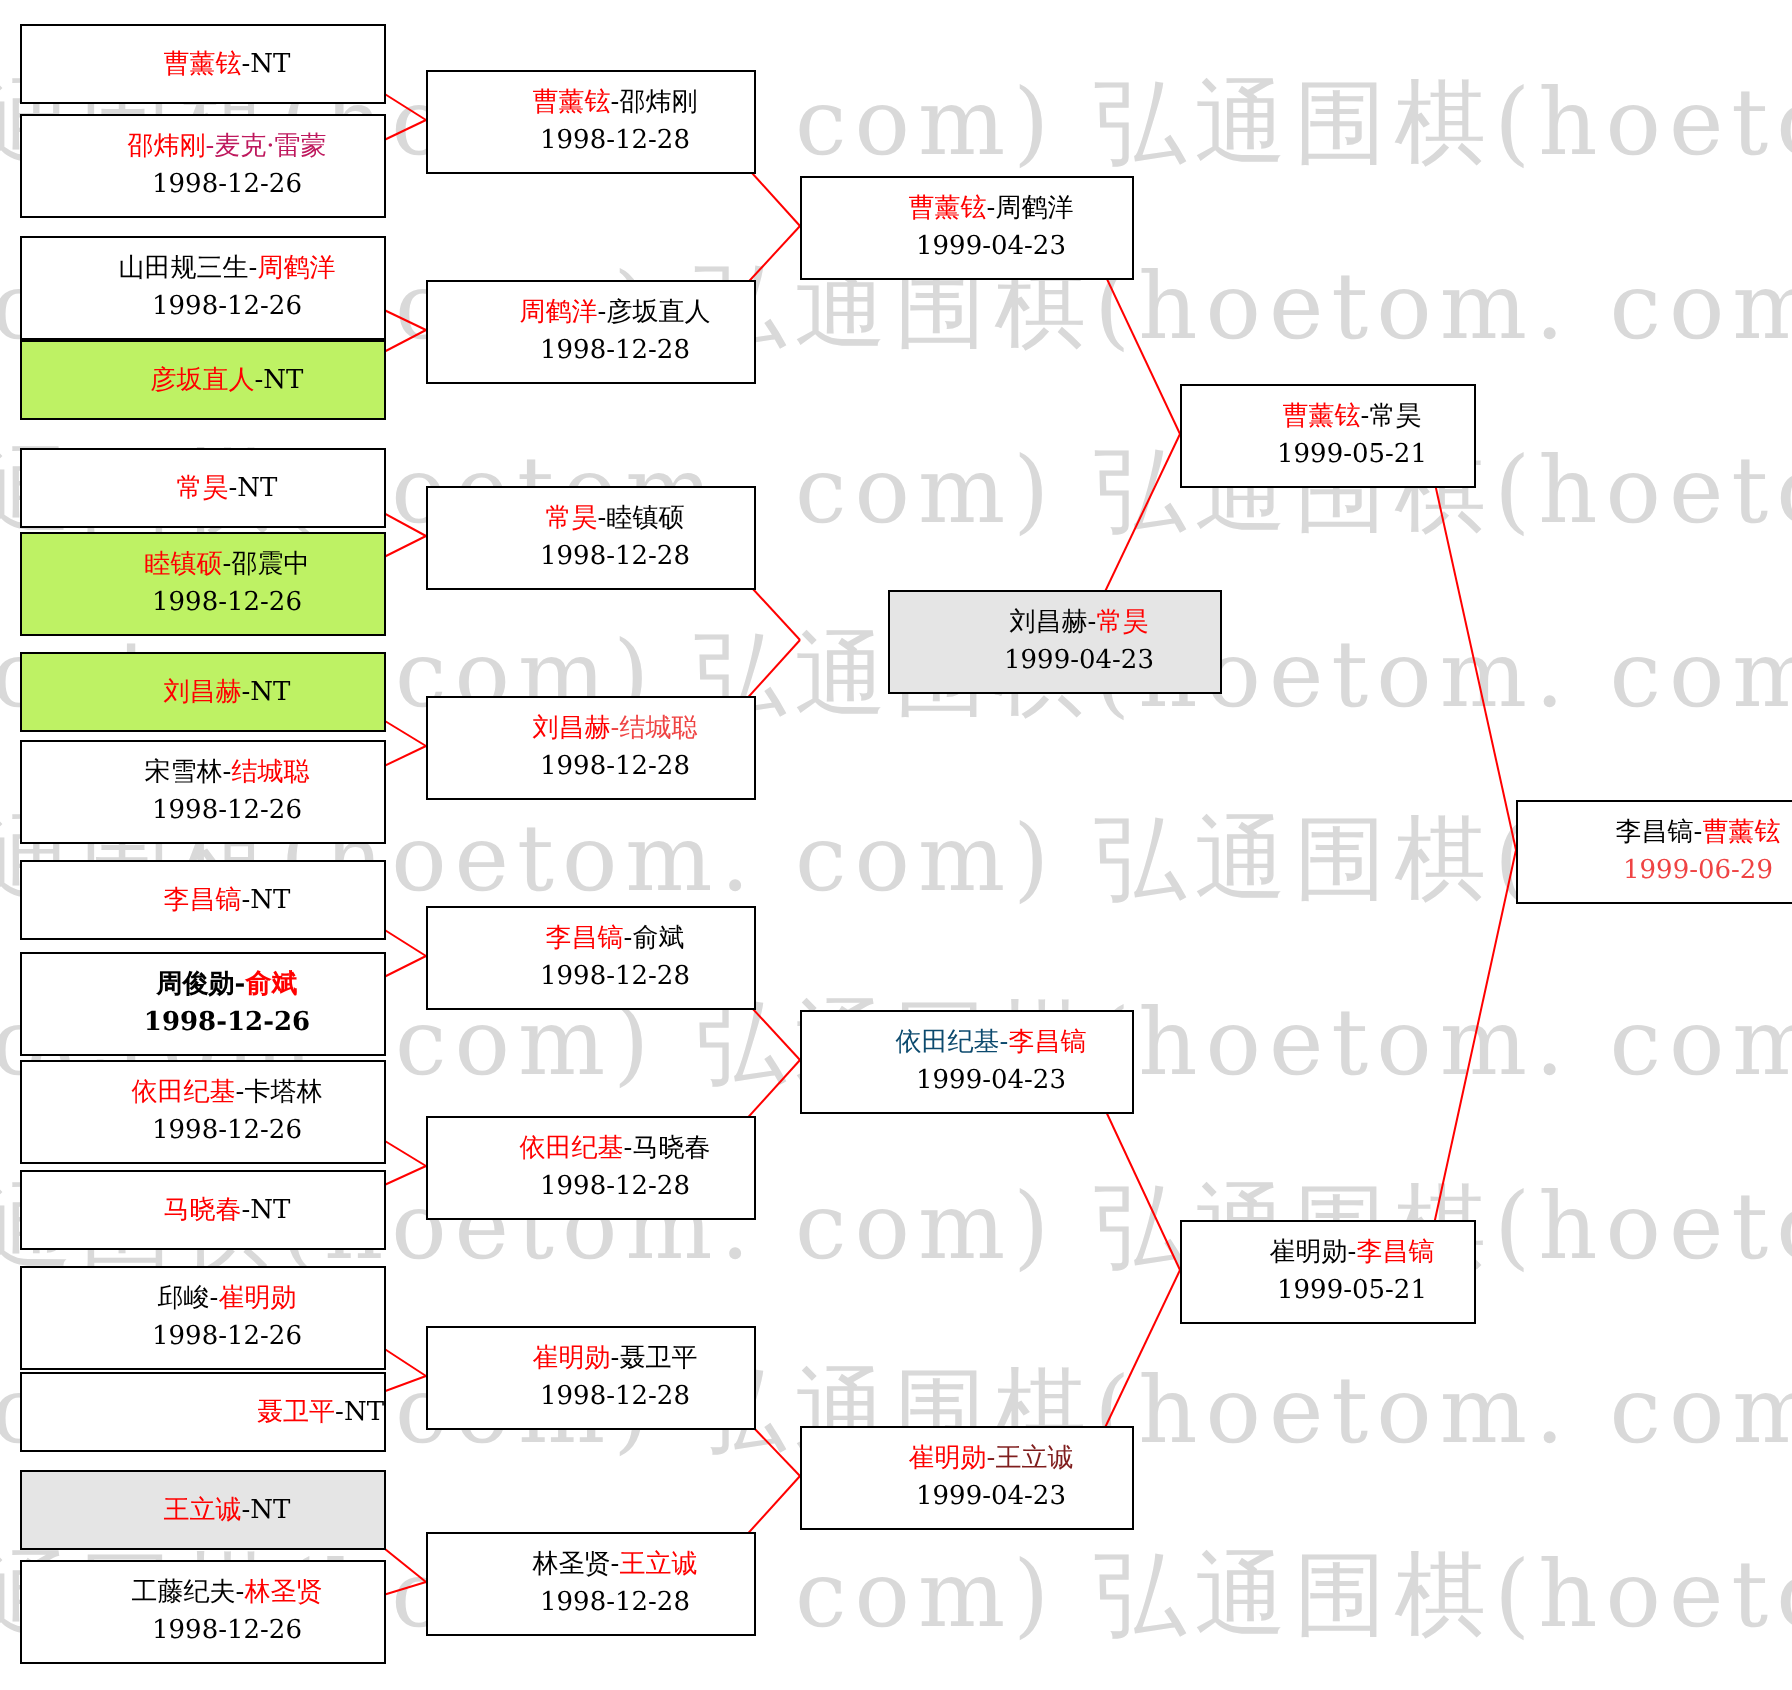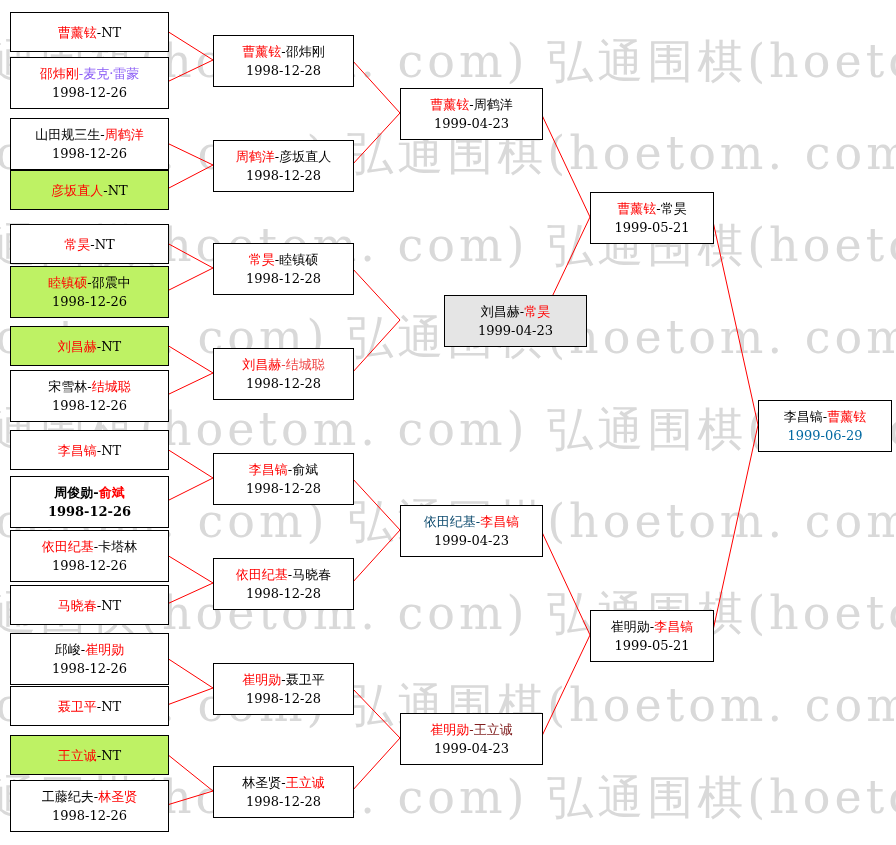--- a/index.html
+++ b/index.html
@@ -40,20 +40,21 @@
     position: absolute;
     z-index: 2;
     display: flex;
     flex-direction: column;
     align-items: center;
     justify-content: center;
     text-align: center;
     font-family: "DejaVu Serif", "Liberation Serif", serif;
     font-size: 13px;
     line-height: 19px;
+    padding-left: 24px;
   }
   .box .l1, .box .l2 {
     white-space: nowrap;
   }
 </style>
 </head>
 <body>
 
 <div id="stage">
   <div id="watermark-layer">
@@ -97,21 +98,21 @@
       <line x1="541" y1="530" x2="590" y2="635" stroke="#ff0000" stroke-width="1"></line>
       <line x1="541" y1="738" x2="590" y2="635" stroke="#ff0000" stroke-width="1"></line>
       <line x1="712" y1="217" x2="758" y2="425" stroke="#ff0000" stroke-width="1"></line>
       <line x1="712" y1="635" x2="758" y2="425" stroke="#ff0000" stroke-width="1"></line>
     </svg>
   <div id="boxes">
       <div class="box" style="left: 10px; top: 12px; width: 157px; height: 38px; background: rgb(255, 255, 255); border: 1px solid rgb(0, 0, 0);">
         <div class="l1"><span style="color: rgb(255, 0, 0);">曹薰铉</span><span style="color: rgb(0, 0, 0);">-NT</span></div>
       </div>
       <div class="box" style="left: 10px; top: 57px; width: 157px; height: 50px; background: rgb(255, 255, 255); border: 1px solid rgb(0, 0, 0);">
-        <div class="l1"><span style="color: rgb(255, 0, 0);">邵炜刚</span><span style="color: #8b5cf6;">-麦克·雷蒙</span></div>
+        <div class="l1"><span style="color: rgb(255, 0, 0);">邵炜刚</span><span style="color: #be185d;">-麦克·雷蒙</span></div>
         <div class="l2" style="color: rgb(0, 0, 0);">1998-12-26</div>
       </div>
       <div class="box" style="left: 10px; top: 118px; width: 157px; height: 50px; background: rgb(255, 255, 255); border: 1px solid rgb(0, 0, 0);">
         <div class="l1"><span style="color: rgb(0, 0, 0);">山田规三生-</span><span style="color: rgb(255, 0, 0);">周鹤洋</span></div>
         <div class="l2" style="color: rgb(0, 0, 0);">1998-12-26</div>
       </div>
       <div class="box" style="left: 10px; top: 170px; width: 157px; height: 38px; background: #bef264; border: 1px solid rgb(0, 0, 0);">
         <div class="l1"><span style="color: rgb(255, 0, 0);">彦坂直人</span><span style="color: rgb(0, 0, 0);">-NT</span></div>
       </div>
       <div class="box" style="left: 10px; top: 224px; width: 157px; height: 38px; background: rgb(255, 255, 255); border: 1px solid rgb(0, 0, 0);">
@@ -139,24 +140,24 @@
         <div class="l1"><span style="color: rgb(255, 0, 0);">依田纪基</span><span style="color: rgb(0, 0, 0);">-卡塔林</span></div>
         <div class="l2" style="color: rgb(0, 0, 0);">1998-12-26</div>
       </div>
       <div class="box" style="left: 10px; top: 585px; width: 157px; height: 38px; background: rgb(255, 255, 255); border: 1px solid rgb(0, 0, 0);">
         <div class="l1"><span style="color: rgb(255, 0, 0);">马晓春</span><span style="color: rgb(0, 0, 0);">-NT</span></div>
       </div>
       <div class="box" style="left: 10px; top: 633px; width: 157px; height: 50px; background: rgb(255, 255, 255); border: 1px solid rgb(0, 0, 0);">
         <div class="l1"><span style="color: rgb(0, 0, 0);">邱峻-</span><span style="color: rgb(255, 0, 0);">崔明勋</span></div>
         <div class="l2" style="color: rgb(0, 0, 0);">1998-12-26</div>
       </div>
-      <div class="box" style="left: 10px; top: 686px; width: 157px; height: 38px; background: rgb(255, 255, 255); border: 1px solid rgb(0, 0, 0);">
+      <div class="box" style="left: 10px; top: 686px; width: 157px; height: 38px; background: rgb(255, 255, 255); border: 1px solid rgb(0, 0, 0); align-items: flex-end;">
         <div class="l1"><span style="color: rgb(255, 0, 0);">聂卫平</span><span style="color: rgb(0, 0, 0);">-NT</span></div>
       </div>
-      <div class="box" style="left: 10px; top: 735px; width: 157px; height: 38px; background: #bef264; border: 1px solid rgb(0, 0, 0);">
+      <div class="box" style="left: 10px; top: 735px; width: 157px; height: 38px; background: #e5e5e5; border: 1px solid rgb(0, 0, 0);">
         <div class="l1"><span style="color: rgb(255, 0, 0);">王立诚</span><span style="color: rgb(0, 0, 0);">-NT</span></div>
       </div>
       <div class="box" style="left: 10px; top: 780px; width: 157px; height: 50px; background: rgb(255, 255, 255); border: 1px solid rgb(0, 0, 0);">
         <div class="l1"><span style="color: rgb(0, 0, 0);">工藤纪夫-</span><span style="color: rgb(255, 0, 0);">林圣贤</span></div>
         <div class="l2" style="color: rgb(0, 0, 0);">1998-12-26</div>
       </div>
       <div class="box" style="left: 213px; top: 35px; width: 139px; height: 50px; background: rgb(255, 255, 255); border: 1px solid rgb(0, 0, 0);">
         <div class="l1"><span style="color: rgb(255, 0, 0);">曹薰铉</span><span style="color: rgb(0, 0, 0);">-邵炜刚</span></div>
         <div class="l2" style="color: rgb(0, 0, 0);">1998-12-28</div>
       </div>
@@ -207,16 +208,16 @@
       <div class="box" style="left: 590px; top: 192px; width: 122px; height: 50px; background: rgb(255, 255, 255); border: 1px solid rgb(0, 0, 0);">
         <div class="l1"><span style="color: rgb(255, 0, 0);">曹薰铉</span><span style="color: rgb(0, 0, 0);">-常昊</span></div>
         <div class="l2" style="color: rgb(0, 0, 0);">1999-05-21</div>
       </div>
       <div class="box" style="left: 590px; top: 610px; width: 122px; height: 50px; background: rgb(255, 255, 255); border: 1px solid rgb(0, 0, 0);">
         <div class="l1"><span style="color: rgb(0, 0, 0);">崔明勋-</span><span style="color: rgb(255, 0, 0);">李昌镐</span></div>
         <div class="l2" style="color: rgb(0, 0, 0);">1999-05-21</div>
       </div>
       <div class="box" style="left: 758px; top: 400px; width: 132px; height: 50px; background: rgb(255, 255, 255); border: 1px solid rgb(0, 0, 0);">
         <div class="l1"><span style="color: rgb(0, 0, 0);">李昌镐-</span><span style="color: rgb(255, 0, 0);">曹薰铉</span></div>
-        <div class="l2" style="color: #0369a1;">1999-06-29</div>
+        <div class="l2" style="color: #ef4444;">1999-06-29</div>
       </div>
     </div>
 </div>
 
 </body></html>

